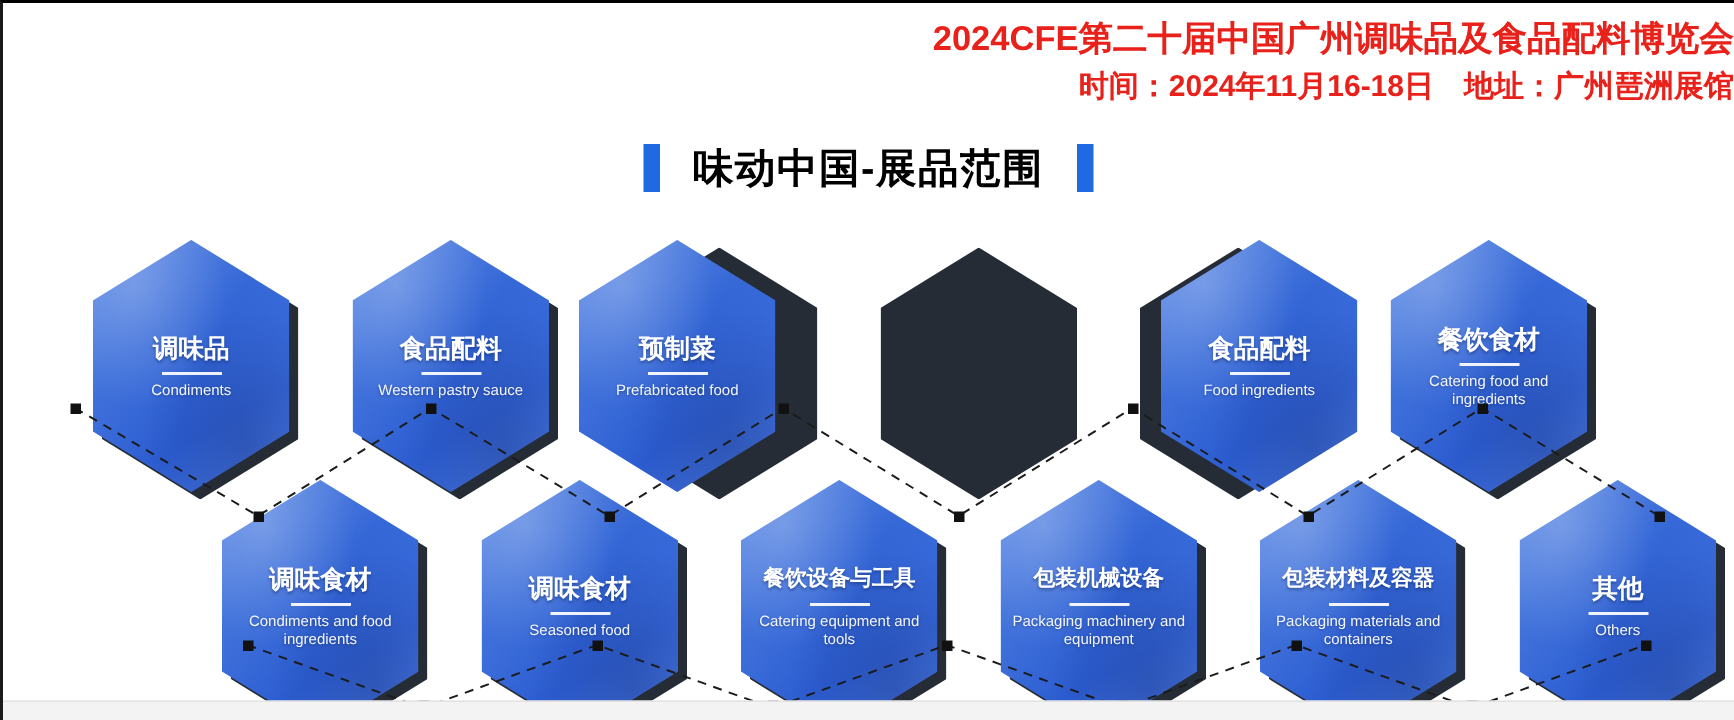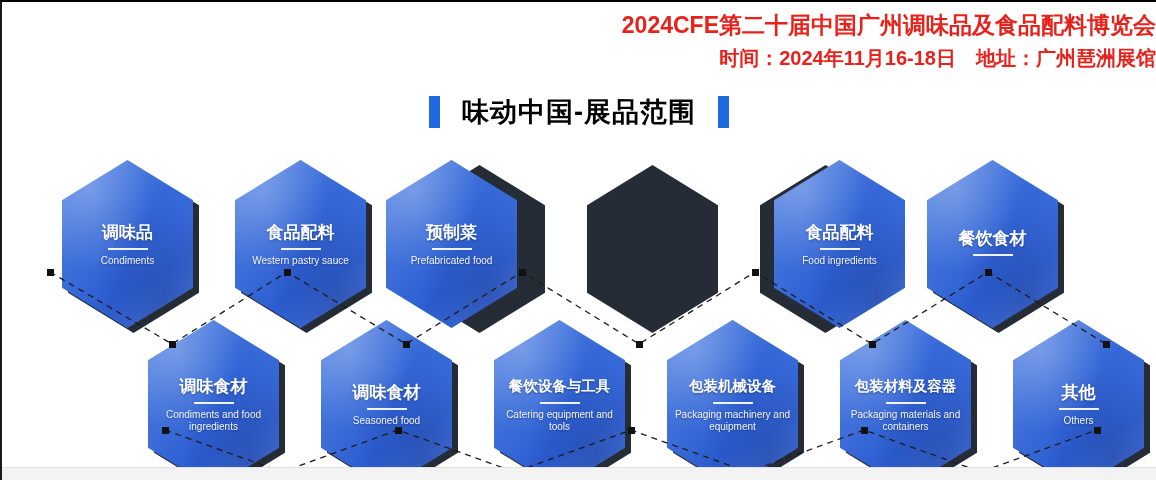--- a/index.html
+++ b/index.html
@@ -212,20 +212,21 @@
           <div class="hex-cn">食品配料</div>
           <div class="hex-rule"></div>
           <div class="hex-en">Food ingredients</div>
         </div>
       </div>
       <div class="hex-shadow" style="left: 931px; top: 163px;"></div>
       <div class="hex" style="left: 925px; top: 158px;">
         <div class="hex-inner">
           <div class="hex-cn">餐饮食材</div>
           <div class="hex-rule"></div>
+          <div class="hex-en">Catering food and ingredients</div>
         </div>
       </div>
       <div class="hex-shadow" style="left: 152px; top: 323px;"></div>
       <div class="hex" style="left: 146px; top: 318px;">
         <div class="hex-inner">
           <div class="hex-cn">调味食材</div>
           <div class="hex-rule"></div>
           <div class="hex-en">Condiments and food ingredients</div>
         </div>
       </div>

